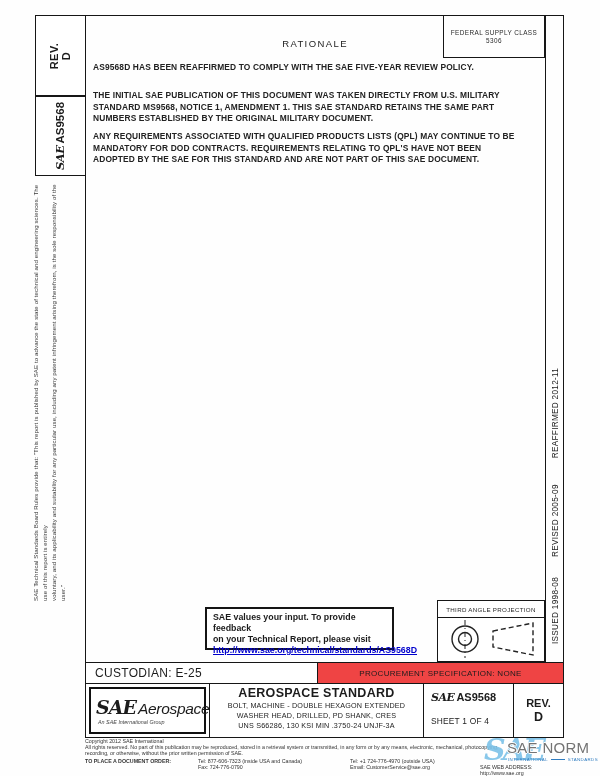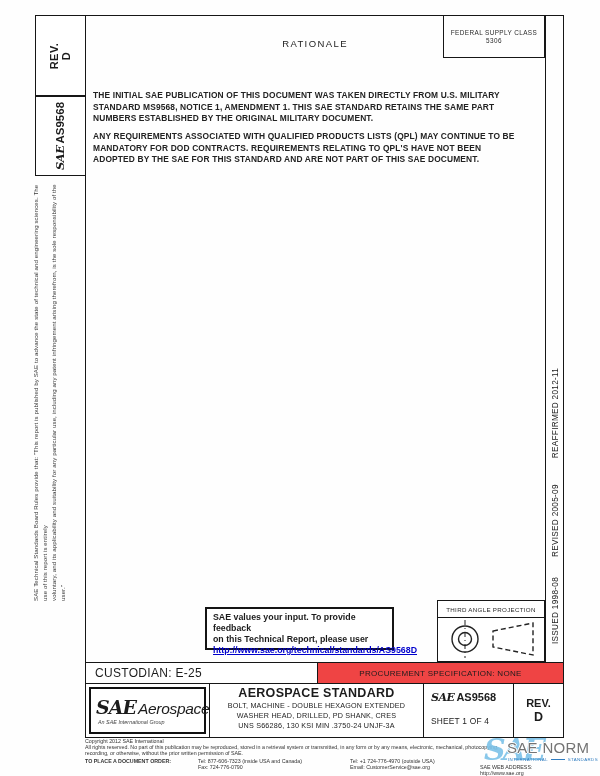--- a/index.html
+++ b/index.html
@@ -135,26 +135,27 @@
       <div>voluntary, and its applicability and suitability for any particular use, including any patent infringement arising therefrom, is the sole responsibility of the user."</div>
     </div>
   </div>
 
   <div class="abs fsc">
     <div>FEDERAL SUPPLY CLASS</div>
     <div>5306</div>
   </div>
 
   <div class="abs rationale-h">RATIONALE</div>
+  <div class="abs para p1">AS9568D HAS BEEN REAFFIRMED TO COMPLY WITH THE SAE FIVE-YEAR REVIEW POLICY.</div>
   <div class="abs para p2">THE INITIAL SAE PUBLICATION OF THIS DOCUMENT WAS TAKEN DIRECTLY  FROM U.S. MILITARY STANDARD MS9568, NOTICE 1, AMENDMENT 1. THIS SAE STANDARD RETAINS THE SAME PART NUMBERS  ESTABLISHED BY THE ORIGINAL MILITARY DOCUMENT.</div>
   <div class="abs para p3">ANY REQUIREMENTS ASSOCIATED WITH QUALIFIED PRODUCTS LISTS (QPL) MAY CONTINUE TO BE MANDATORY FOR DOD CONTRACTS. REQUIREMENTS RELATING TO QPL'S HAVE NOT BEEN ADOPTED BY THE SAE FOR THIS STANDARD AND ARE NOT PART OF THIS SAE DOCUMENT.</div>
 
   <div class="abs feedback">
     <div>SAE values your input. To provide feedback</div>
-    <div>on this Technical Report, please user</div>
+    <div>on your Technical Report, please visit</div>
     <a href="#">http://www.sae.org/technical/standards/AS9568D</a>
   </div>
 
   <div class="abs proj">
     <div class="proj-h">THIRD ANGLE PROJECTION</div>
     <svg width="105" height="42" viewBox="0 0 105 42">
       <circle cx="27" cy="21" r="13" fill="none" stroke="#222" stroke-width="1.4"></circle>
       <circle cx="27" cy="21" r="6.5" fill="none" stroke="#222" stroke-width="1.4"></circle>
       <line x1="27" y1="2" x2="27" y2="40" stroke="#222" stroke-width="1" stroke-dasharray="5,3,1,3"></line>
       <polygon points="55,13 95,5 95,37 55,29" fill="none" stroke="#222" stroke-width="1.4" stroke-dasharray="5,3"></polygon>

